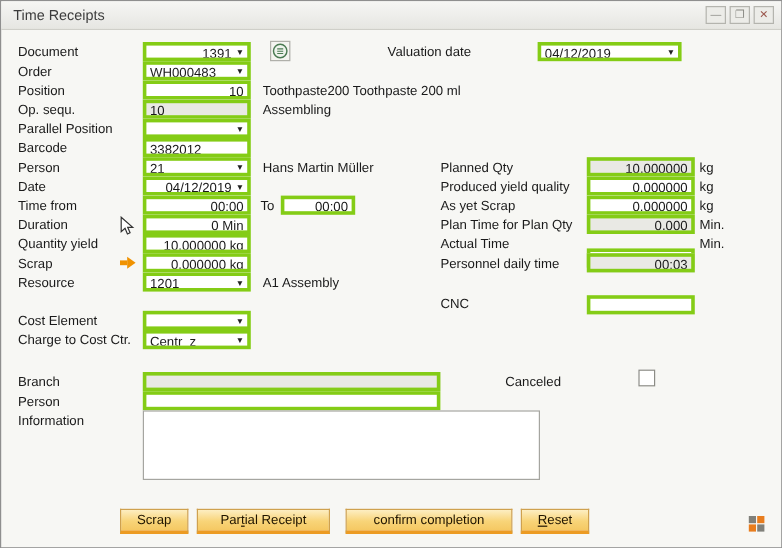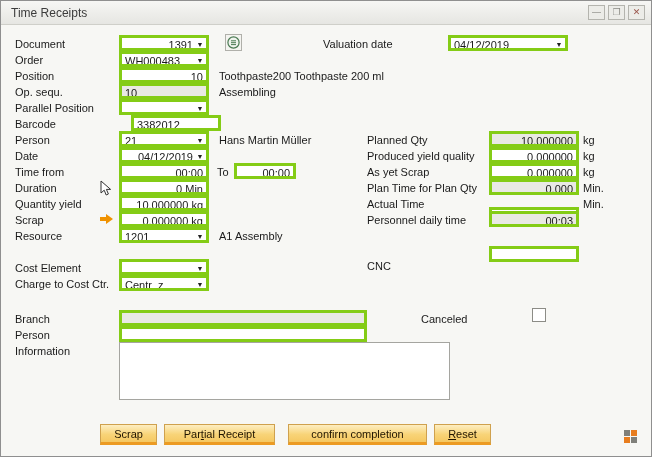--- a/index.html
+++ b/index.html
@@ -117,21 +117,21 @@
   </div>
   <span class="desc" style="left:218px;top:85px">Assembling</span>
 
   <span class="lbl" style="left:14px;top:101px">Parallel Position</span>
   <div class="field combo" style="left:118px;top:98px;width:90px">
     <span></span>
     <span class="arr">▼</span>
   </div>
 
   <span class="lbl" style="left:14px;top:117px">Barcode</span>
-  <div class="field" style="left:130px;top:114px;width:90px">
+  <div class="field" style="left:118px;top:114px;width:90px">
     <span>3382012</span>
   </div>
 
   <span class="lbl" style="left:14px;top:133px">Person</span>
   <div class="field combo" style="left:118px;top:130px;width:90px">
     <span>21</span>
     <span class="arr">▼</span>
   </div>
   <span class="desc" style="left:218px;top:133px">Hans Martin Müller</span>
 
@@ -225,21 +225,21 @@
   <div class="field right" style="left:488px;top:206px;width:90px">
     <span>3.000</span>
   </div>
   <span class="unit" style="left:582px;top:197px">Min.</span>
 
   <span class="lbl" style="left:366px;top:213px">Personnel daily time</span>
   <div class="field gray right" style="left:488px;top:210px;width:90px">
     <span>00:03</span>
   </div>
 
-  <span class="lbl" style="left:366px;top:259px">CNC</span>
+  <span class="lbl" style="left:366px;top:247px">CNC</span>
   <div class="field" style="left:488px;top:245px;width:90px">
     <span></span>
   </div>
 
   <span class="lbl" style="left:14px;top:312px">Branch</span>
   <div class="field gray" style="left:118px;top:309px;width:248px">
     <span></span>
   </div>
   <span class="lbl" style="left:420px;top:312px">Canceled</span>
   <div class="checkbox" style="left:531px;top:307px"></div>

